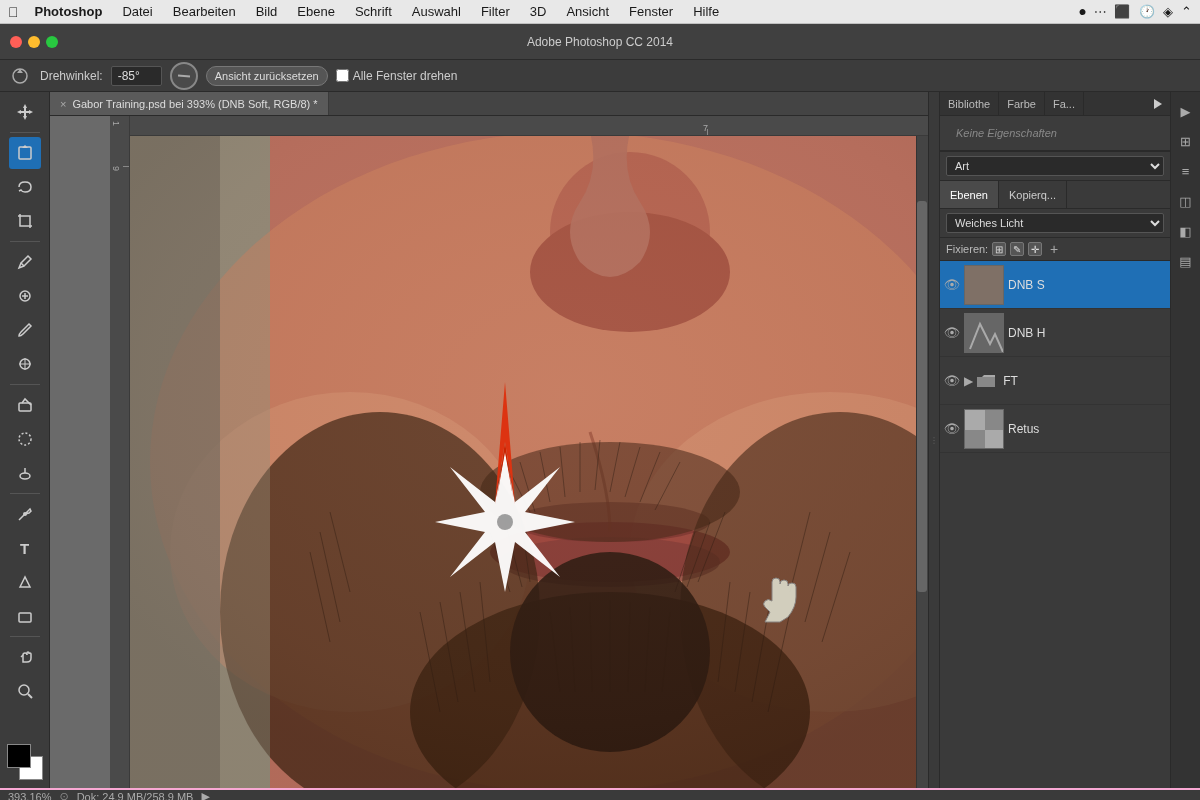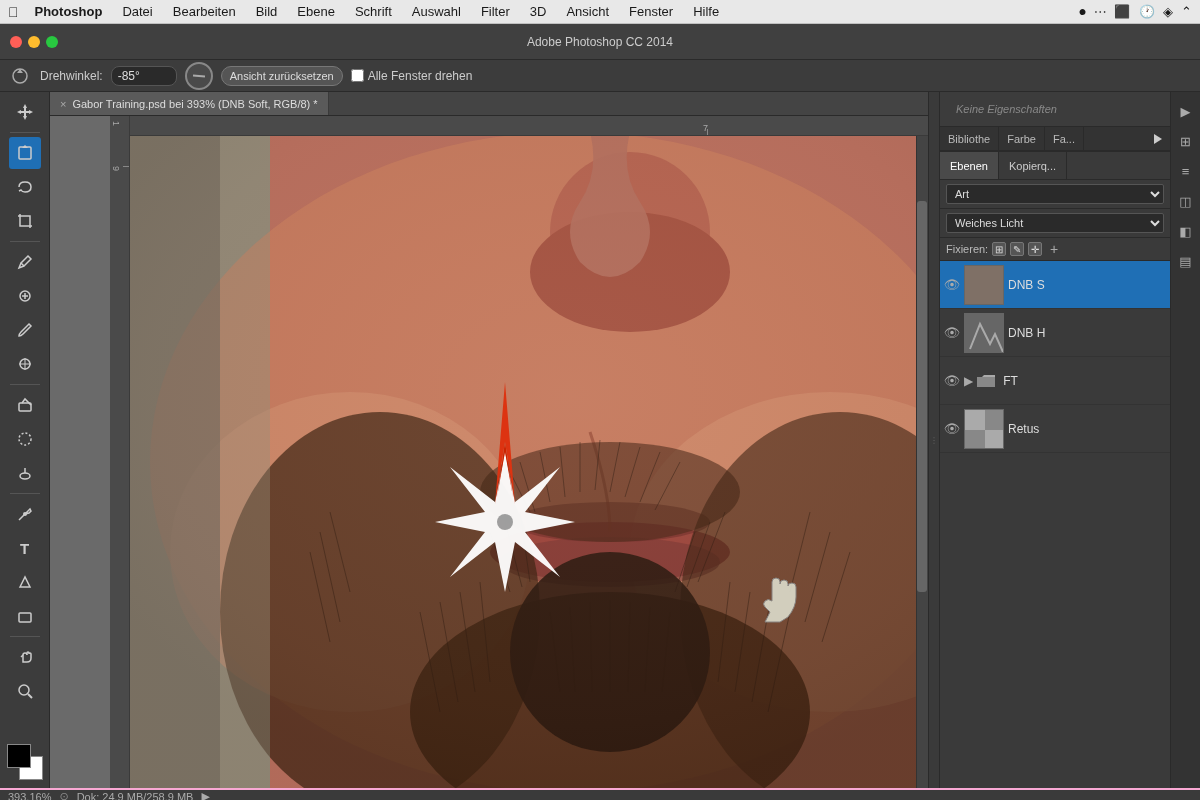--- a/index.html
+++ b/index.html
@@ -74,22 +74,22 @@
     .options-label {
       color: #ccc;
       font-size: 12px;
     }
     .options-value {
       background: #2a2a2a;
       border: 1px solid #555;
       color: #ddd;
       font-size: 12px;
       padding: 2px 6px;
-      border-radius: 8px;
-      width: 66px;
+      border-radius: 2px;
+      width: 51px;
     }
     .options-btn {
       background: #555;
       border: 1px solid #777;
       color: #ddd;
       font-size: 11px;
       padding: 3px 8px;
       border-radius: 10px;
       cursor: pointer;
     }
@@ -791,56 +791,56 @@
       </div>
     </div>
   </div>
 
   <div id="sep-handle">
     <span style="color:#666;font-size:8px;">⋮</span>
   </div>
 
   <div style="display:flex;flex-direction:column;width:230px;">
 
-    <div style="padding:10px 8px;background:#3c3c3c;border-bottom:1px solid #2a2a2a;">
-      <span class="no-properties">Keine Eigenschaften</span>
-    </div>
-
     <div id="right-tabs">
       <div class="right-tab">
         <span>Bibliothe</span>
       </div>
       <div class="right-tab">
         <span>Farbe</span>
       </div>
       <div class="right-tab">
         <span>Fa...</span>
       </div>
 
       <div style="margin-left:auto;padding:0 6px;display:flex;align-items:center;cursor:pointer;">
         <svg width="12" height="12" viewBox="0 0 12 12">
             <polygon points="2,1 10,6 2,11" fill="#ccc"></polygon>
           </svg>
       </div>
     </div>
 
+    <div style="padding:10px 8px;background:#3c3c3c;border-bottom:1px solid #2a2a2a;">
+      <span class="no-properties">Keine Eigenschaften</span>
+    </div>
+
     <div id="layers-panel">
+      <div id="layers-options">
+        <select class="layer-select">
+          <option>Art</option>
+        </select>
+      </div>
+
       <div id="layers-tabs">
         <div class="layers-tab active">
           <span>Ebenen</span>
         </div>
         <div class="layers-tab">
           <span>Kopierq...</span>
         </div>
-      </div>
-
-      <div id="layers-options">
-        <select class="layer-select">
-          <option>Art</option>
-        </select>
       </div>
 
       <div id="blend-mode">
         <select class="blend-select">
           <option>Weiches Licht</option>
         </select>
       </div>
 
       <div id="lock-row">
         <span>Fixieren:</span>

